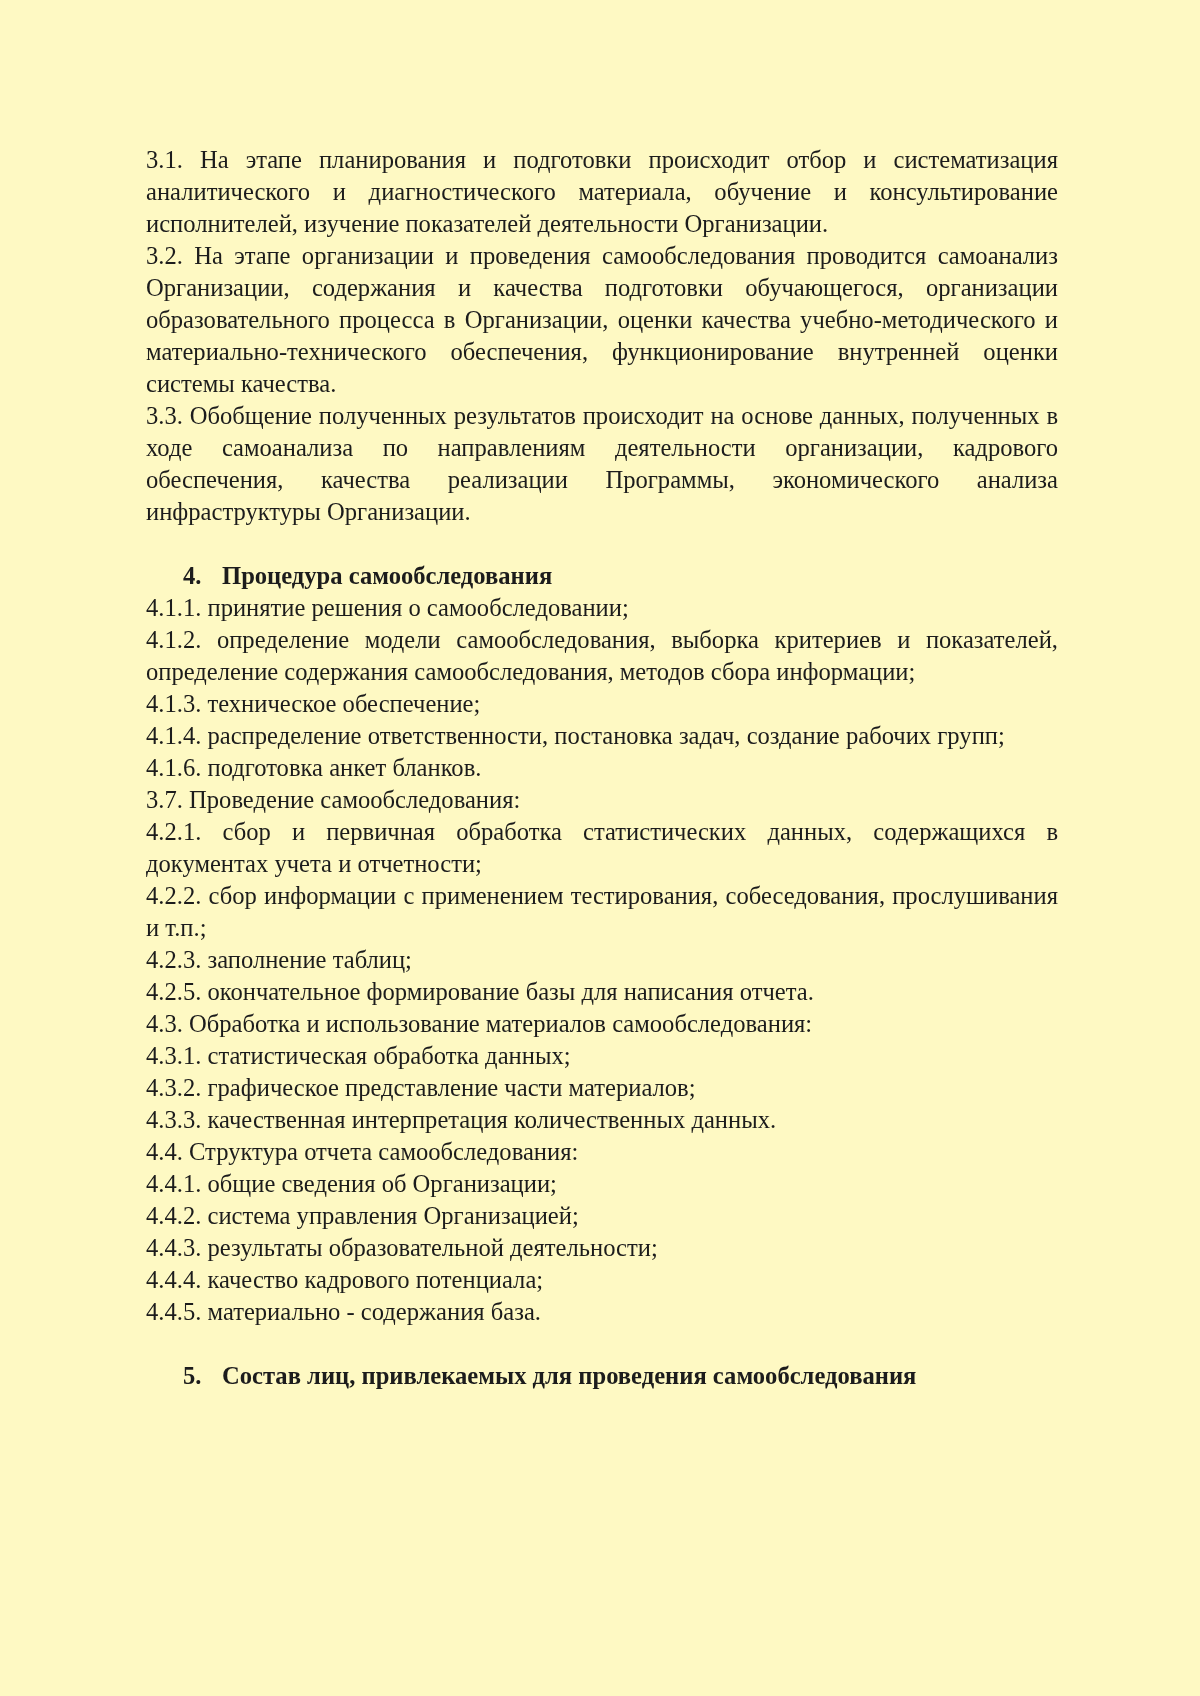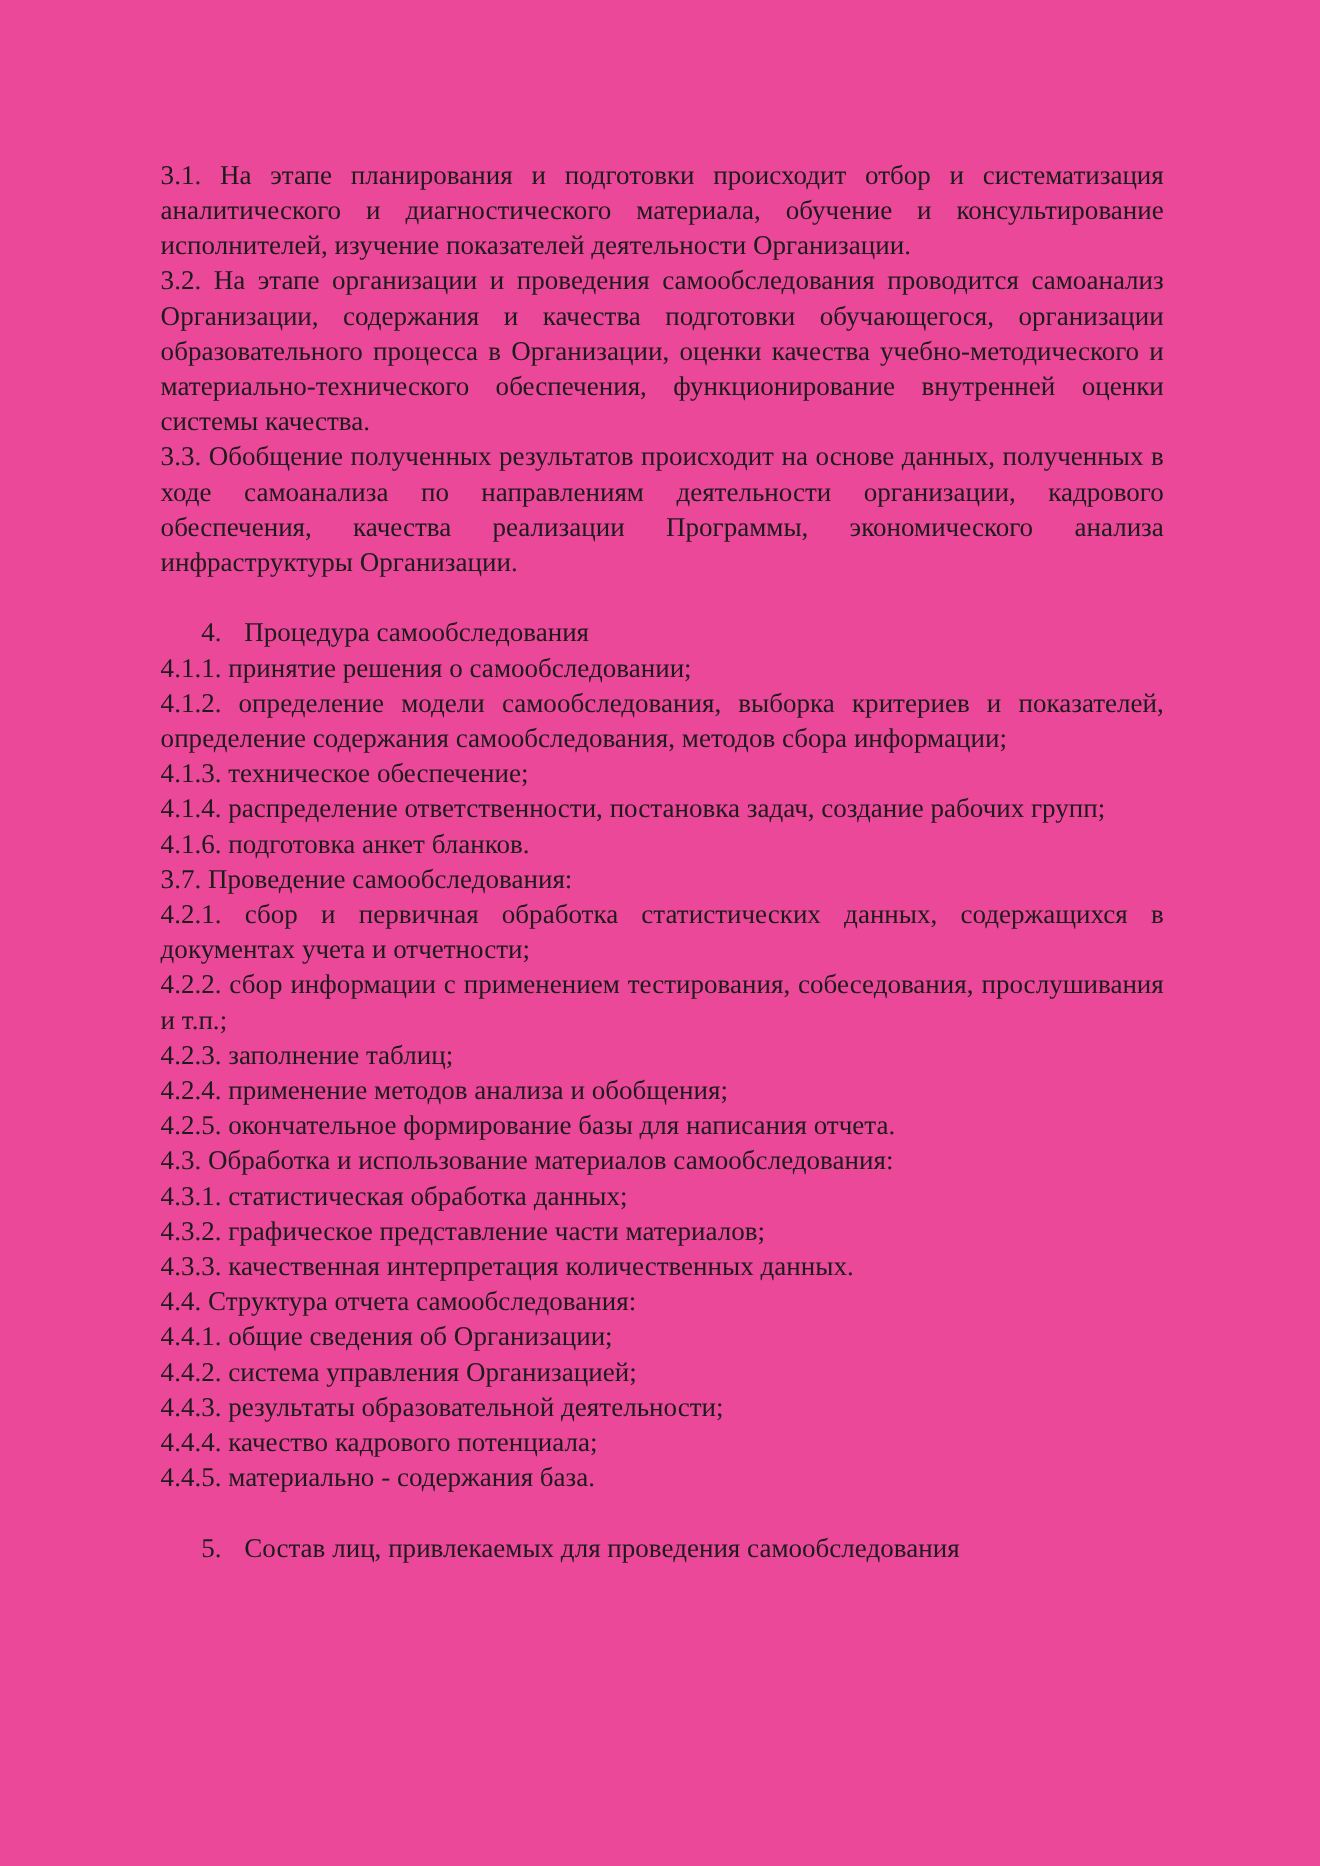--- a/index.html
+++ b/index.html
@@ -8,39 +8,39 @@
     height: 1696px;
     background: #ffffff;
     font-family: "Liberation Serif", "DejaVu Serif", serif;
     color: #1c1c1c;
     overflow: hidden;
   }
   .page {
     position: relative;
     width: 1200px;
     height: 1696px;
-    background: #ec4899;
+    background: #fef9c3;
   }
   .content {
     position: absolute;
     top: 144px;
     left: 146px;
     width: 912px;
     font-size: 24.6px;
     line-height: 32px;
   }
   .para {
     margin: 0;
     text-align: justify;
     hyphens: none;
   }
   .heading {
     margin: 32px 0 0 0;
     padding-left: 37px;
-    font-weight: normal;
+    font-weight: bold;
     text-align: left;
   }
   .h-num {
     display: inline-block;
     width: 39px;
   }
 </style>
 </head>
 <body>
 
@@ -55,21 +55,20 @@
 
     <p class="para">4.1.1. принятие решения о самообследовании;</p>
     <p class="para">4.1.2. определение модели самообследования, выборка критериев и показателей, определение содержания самообследования, методов сбора информации;</p>
     <p class="para">4.1.3. техническое обеспечение;</p>
     <p class="para">4.1.4. распределение ответственности, постановка задач, создание рабочих групп;</p>
     <p class="para">4.1.6. подготовка анкет бланков.</p>
     <p class="para">3.7. Проведение самообследования:</p>
     <p class="para">4.2.1. сбор и первичная обработка статистических данных, содержащихся в документах учета и отчетности;</p>
     <p class="para">4.2.2. сбор информации с применением тестирования, собеседования, прослушивания и т.п.;</p>
     <p class="para">4.2.3. заполнение таблиц;</p>
-    <p class="para">4.2.4. применение методов анализа и обобщения;</p>
     <p class="para">4.2.5. окончательное формирование базы для написания отчета.</p>
     <p class="para">4.3. Обработка и использование материалов самообследования:</p>
     <p class="para">4.3.1. статистическая обработка данных;</p>
     <p class="para">4.3.2. графическое представление части материалов;</p>
     <p class="para">4.3.3. качественная интерпретация количественных данных.</p>
     <p class="para">4.4. Структура отчета самообследования:</p>
     <p class="para">4.4.1. общие сведения об Организации;</p>
     <p class="para">4.4.2. система управления Организацией;</p>
     <p class="para">4.4.3. результаты образовательной деятельности;</p>
     <p class="para">4.4.4. качество кадрового потенциала;</p>

